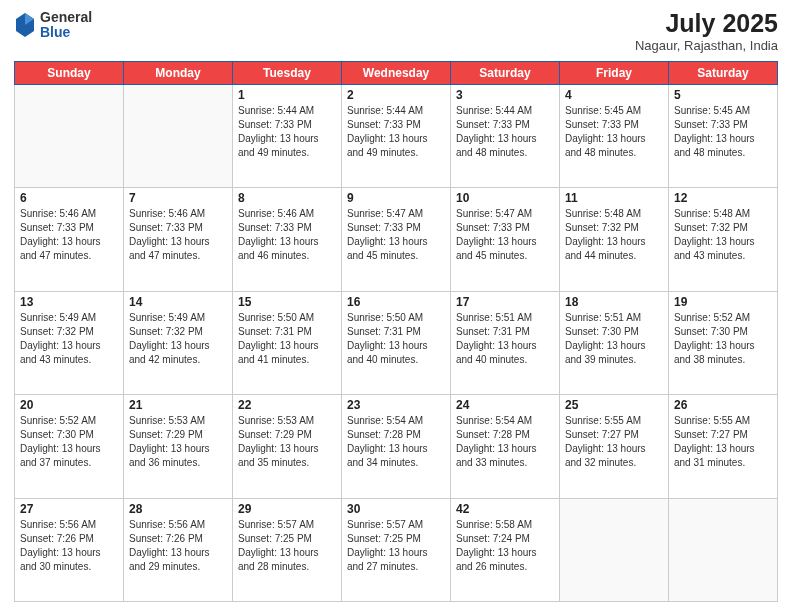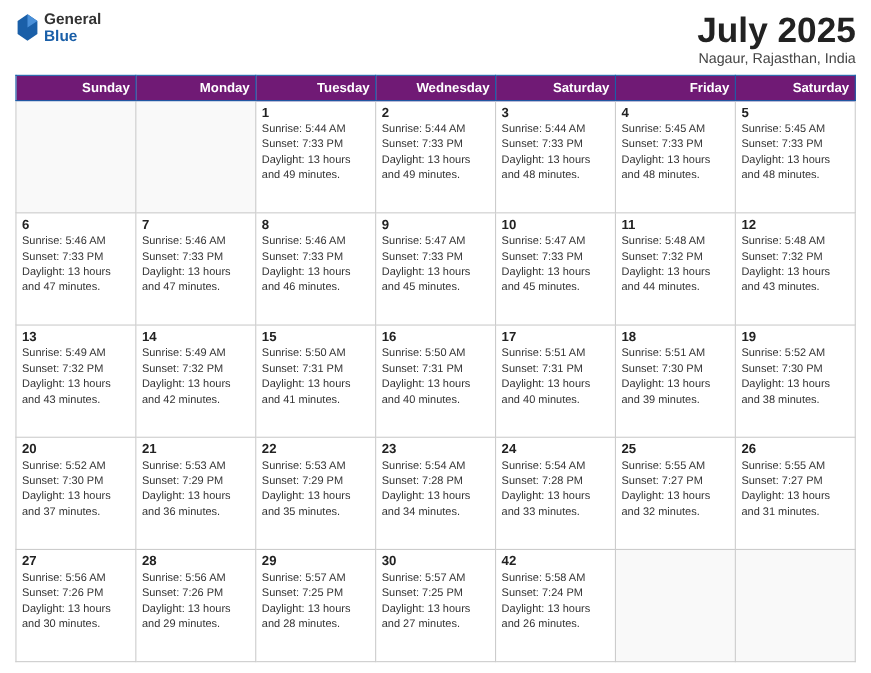--- a/index.html
+++ b/index.html
@@ -41,40 +41,40 @@
     }
     .logo-blue {
       font-size: 14px;
       font-weight: bold;
       color: #1a5fa8;
     }
     .title-block {
       text-align: right;
     }
     .month-title {
-      font-size: 32px;
+      font-size: 25px;
       font-weight: bold;
       color: #222;
       line-height: 1.1;
     }
     .location {
       font-size: 13px;
       color: #444;
     }
     .calendar {
       flex: 1;
       border: 1px solid #ccc;
       border-collapse: collapse;
       width: 100%;
       table-layout: fixed;
     }
     .calendar th {
-      background: #701a75;
+      background: #ef4444;
       color: #fff;
-      text-align: right;
+      text-align: center;
       padding: 4px 5px;
       font-size: 12px;
       font-weight: bold;
       border: 1px solid #1a5fa8;
     }
     .calendar td {
       border: 1px solid #ccc;
       vertical-align: top;
       padding: 3px 5px;
       font-size: 10px;

